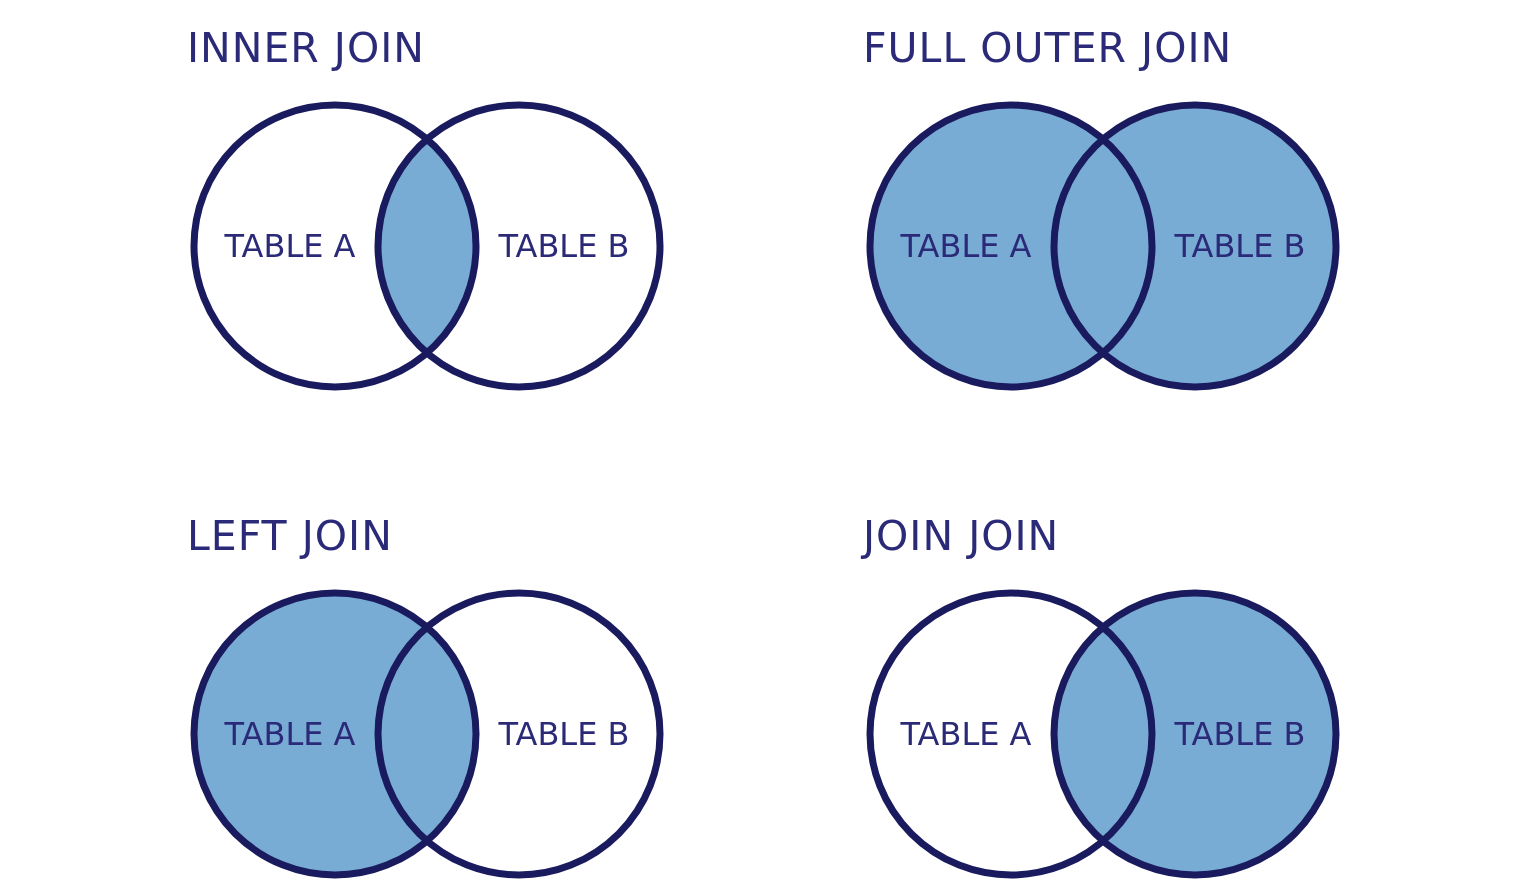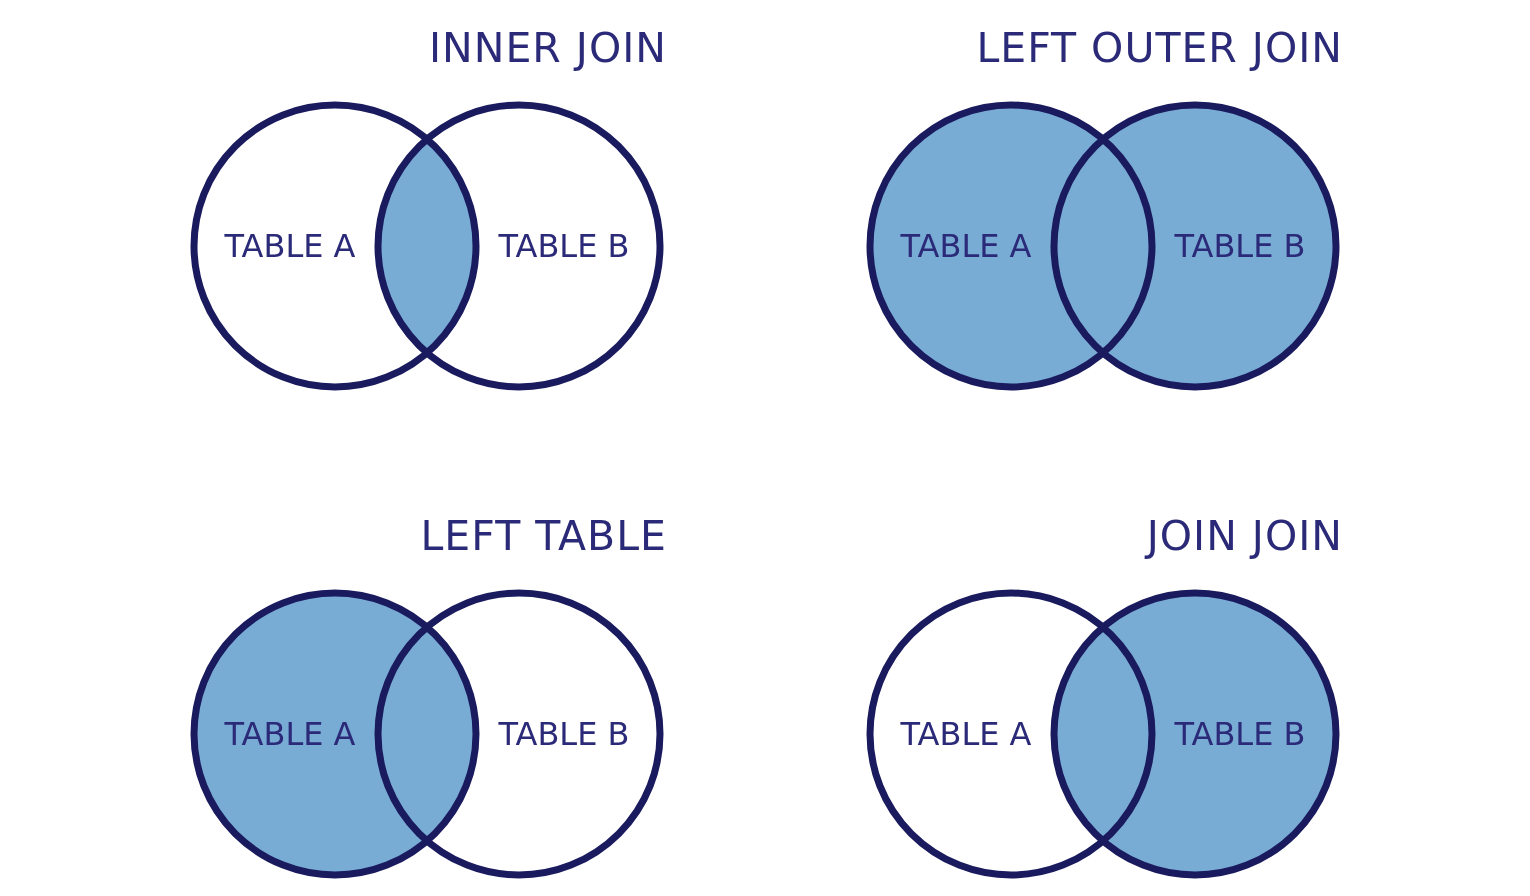--- a/index.html
+++ b/index.html
@@ -18,21 +18,21 @@
     grid-template-columns: auto auto;
     justify-content: center;
     column-gap: 196px;
     row-gap: 104px;
     padding-top: 24px;
     box-sizing: border-box;
   }
   .panel {
     display: flex;
     flex-direction: column;
-    align-items: flex-end;
+    align-items: flex-start;
   }
   .join-title {
     font-size: 41px;
     font-weight: 400;
     color: #2b2a78;
     margin: 0 0 26px 0;
     letter-spacing: 1px;
     white-space: nowrap;
   }
   .venn svg { display: block; }
@@ -54,40 +54,40 @@
           <circle cx="332" cy="148" r="141" fill="#79acd4" clip-path="url(#clipA0)"></circle>
           <circle cx="148" cy="148" r="141" fill="none" stroke="#1a1a5e" stroke-width="7"></circle>
           <circle cx="332" cy="148" r="141" fill="none" stroke="#1a1a5e" stroke-width="7"></circle>
           <text x="103" y="159" text-anchor="middle" font-size="32" fill="#2b2a78">TABLE A</text>
           <text x="377" y="159" text-anchor="middle" font-size="32" fill="#2b2a78">TABLE B</text>
         </svg>
       </div>
   </div>
 
   <div class="panel">
-    <h2 class="join-title">LEFT OUTER JOIN</h2>
+    <h2 class="join-title">FULL OUTER JOIN</h2>
     <div class="venn">
         <svg width="480" height="296" viewBox="0 0 480 296">
           <defs>
             <clipPath id="clipA1">
               <circle cx="148" cy="148" r="141"></circle>
             </clipPath>
           </defs>
           <circle cx="148" cy="148" r="141" fill="#79acd4"></circle>
           <circle cx="332" cy="148" r="141" fill="#79acd4"></circle>
           <circle cx="148" cy="148" r="141" fill="none" stroke="#1a1a5e" stroke-width="7"></circle>
           <circle cx="332" cy="148" r="141" fill="none" stroke="#1a1a5e" stroke-width="7"></circle>
           <text x="103" y="159" text-anchor="middle" font-size="32" fill="#2b2a78">TABLE A</text>
           <text x="377" y="159" text-anchor="middle" font-size="32" fill="#2b2a78">TABLE B</text>
         </svg>
       </div>
   </div>
 
   <div class="panel">
-    <h2 class="join-title">LEFT TABLE</h2>
+    <h2 class="join-title">LEFT JOIN</h2>
     <div class="venn">
         <svg width="480" height="296" viewBox="0 0 480 296">
           <defs>
             <clipPath id="clipA2">
               <circle cx="148" cy="148" r="141"></circle>
             </clipPath>
           </defs>
           <circle cx="148" cy="148" r="141" fill="#79acd4"></circle>
           <circle cx="148" cy="148" r="141" fill="none" stroke="#1a1a5e" stroke-width="7"></circle>
           <circle cx="332" cy="148" r="141" fill="none" stroke="#1a1a5e" stroke-width="7"></circle>

